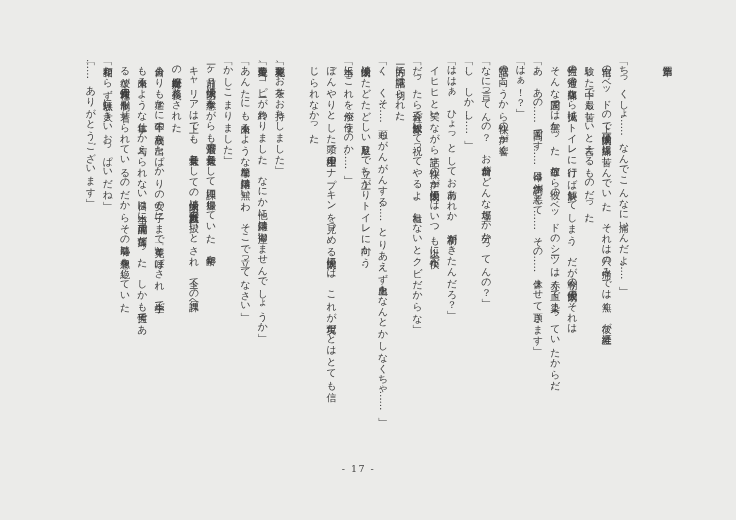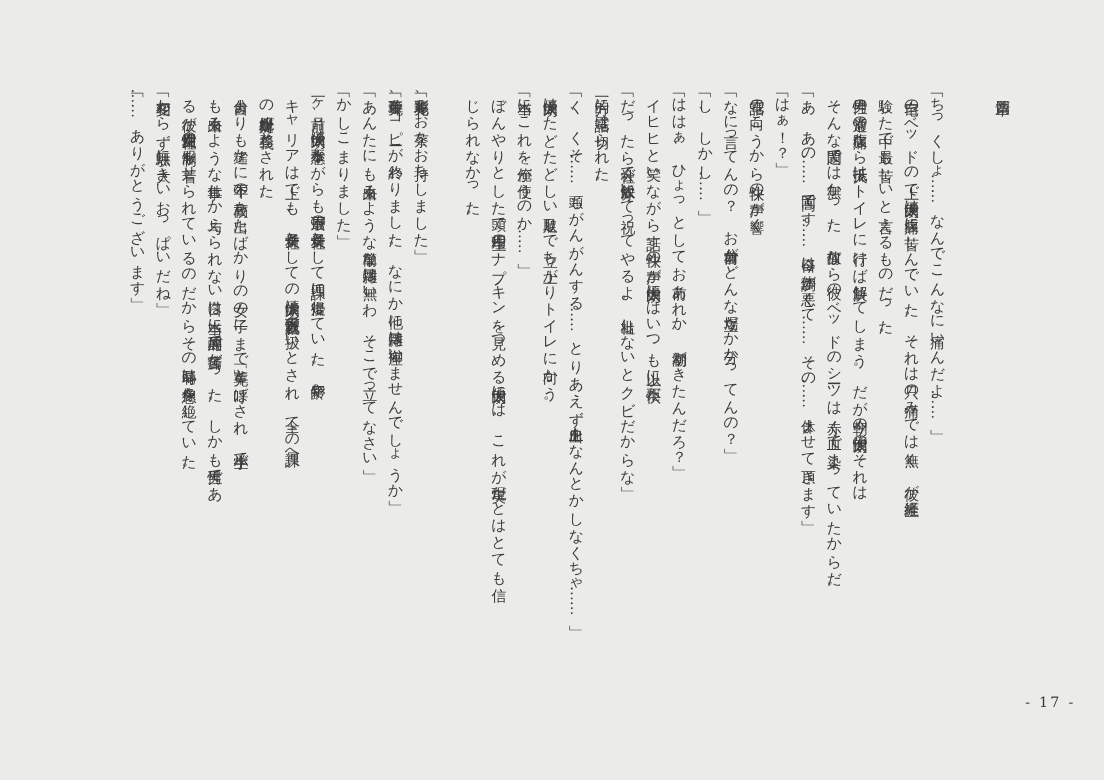--- a/index.html
+++ b/index.html
@@ -43,21 +43,21 @@
     margin: 0 26px 0 0;
     margin-left: 26px;
     line-height: 17.5px;
     margin-right: 0;
   }
   .page-number {
     position: absolute;
     top: 463px;
     left: 0;
     width: 717px;
-    text-align: right;
+    text-align: center;
     writing-mode: horizontal-tb;
     font-size: 9.5px;
     letter-spacing: 1.5px;
     color: #3b3b3b;
   }
 </style>
 </head>
 <body>
 
 <div class="page">

